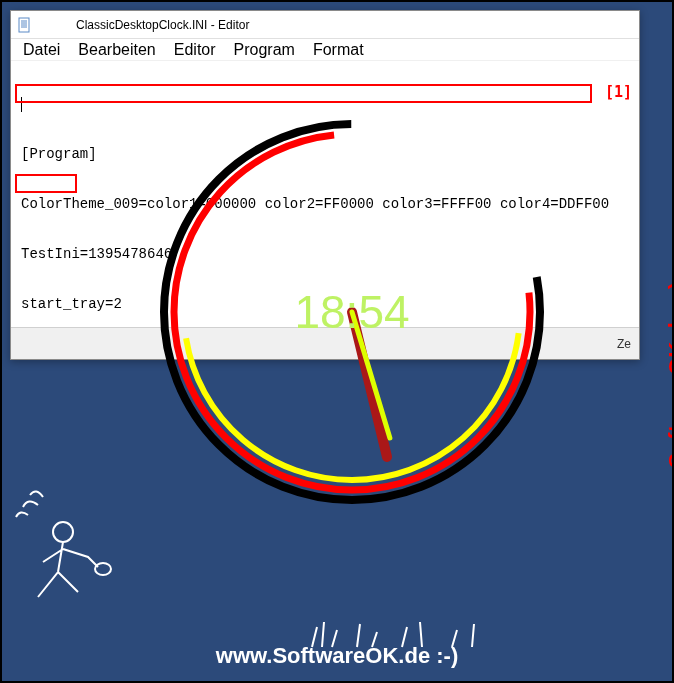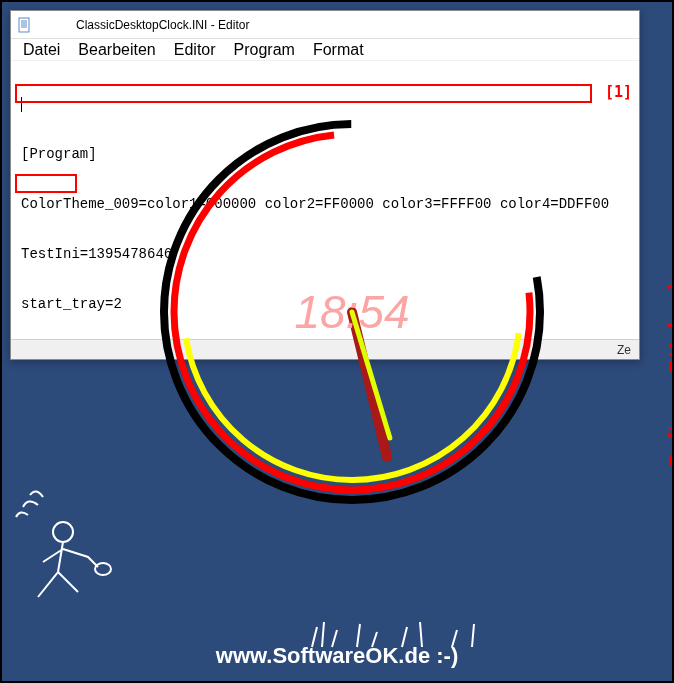--- a/index.html
+++ b/index.html
@@ -62,21 +62,21 @@
     position: relative;
   }
   .editor .line { height: 18px; line-height: 18px; }
   .cursor-caret {
     display: inline-block;
     width: 1px; height: 15px;
     background: #000;
     vertical-align: text-bottom;
   }
   .statusbar {
-    height: 20px;
+    height: 32px;
     border-top: 1px solid #d0d0d0;
     background: #f0f0f0;
     display: flex; align-items: center;
     font-size: 12px;
     justify-content: flex-end;
     padding-right: 8px;
     color: #333;
   }
   
   .hl { border: 2px solid #ff0000; position: absolute; }
@@ -96,23 +96,22 @@
     left: 150px; top: 110px;
     width: 400px; height: 400px;
     pointer-events: none;
   }
   .clock-time {
     position: absolute;
     left: 50%; top: 50%;
     transform: translate(-50%, -50%);
     font-size: 46px;
     font-weight: 400;
-    color: #fca5a5;
+    color: #bef264;
     font-family: Arial, sans-serif;
-    font-style: italic;
   }
   
   .watermark-right {
     position: absolute;
     right: 8px; top: 280px;
     transform: rotate(-90deg);
     transform-origin: right top;
     color: #ff0000;
     font-family: Arial, sans-serif;
     font-size: 22px;

